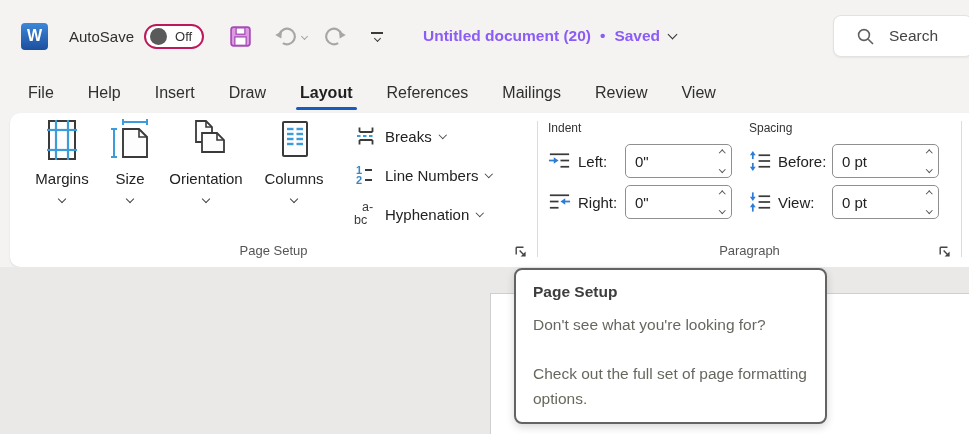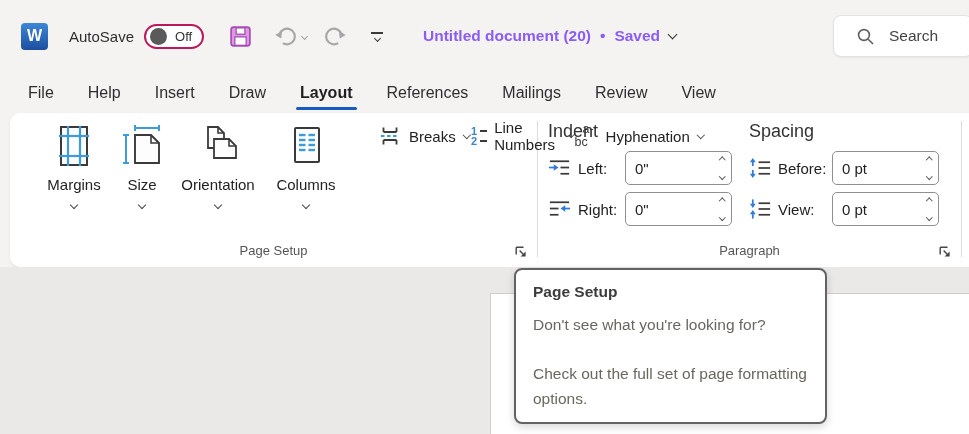--- a/index.html
+++ b/index.html
@@ -42,40 +42,40 @@
   .ribbonwrap { height:154px; background:#f4f3f1; }
   .ribbon { margin-left:10px; height:154px; background:#fff; border-radius:10px 0 0 10px;
     box-shadow:0 1px 2px rgba(0,0,0,.10); display:flex; position:relative; }
   .group { position:relative; display:flex; flex-direction:column; }
   .group-content { flex:1; display:flex; align-items:flex-start; }
   .group-label { text-align:center; font-size:13px; color:#555; padding-bottom:9px; }
   .launcher { position:absolute; right:8px; bottom:7px; width:16px; height:16px; background:none; border:none;
     cursor:pointer; display:flex; align-items:center; justify-content:center; }
   .vdivider { width:1px; background:#dcdcdc; margin:8px 0 10px; }
 
-  .bigbtns { display:flex; padding:7px 0 0 14px;margin-left:12px; }
+  .bigbtns { display:flex; padding:1px 0 0 14px; }
   .bigbtn { display:flex; flex-direction:column; align-items:center; padding-top:3px; cursor:pointer; }
   .bigbtn .lbl { font-size:15px; color:#222; margin-top:7px; }
   .bigbtn .chev { width:6px; height:6px; color:#444; margin-top:9px; }
 
-  .menu-col { display:flex; margin-left:30px; padding-top:10px; }
+  .menu-col { display:flex; flex-direction:column; margin-left:18px; padding-top:10px; }
   .menubtn { display:flex; align-items:center; height:26px; margin-bottom:13px; cursor:pointer; }
   .menubtn .lbl { font-size:15px; color:#222; margin-left:7px; margin-right:8px; }
   .menubtn .chev { width:5.5px; height:5.5px; color:#444; margin-top:-2px; }
 
   .ln-icon { width:24px; display:flex; flex-direction:column; line-height:10px; }
   .ln-row { display:flex; align-items:center; }
   .ln-num { font-size:11px; font-weight:bold; color:#3a87c2; width:8px; text-align:right; }
   .ln-dash { width:7px; height:2px; background:#3a3a3a; margin-left:3px; }
   .hyph-icon { position:relative; width:24px; height:24px; font-size:12.5px; color:#3a3a3a; line-height:11px; }
   .hyph-a { position:absolute; top:0; left:8px; }
   .hyph-bc { position:absolute; bottom:0; left:0; }
 
   .para-cols { display:flex; padding:8px 0 0 9px; }
-  .para-col .hdr { font-size:18px; color:#333; margin-bottom:9px; padding-left:1px; }
+  .para-col .hdr { font-size:12px; color:#333; margin-bottom:9px; padding-left:1px; }
   .spin-row { display:flex; align-items:center; margin-bottom:7px; }
   .spin-row .ricon { width:26px; display:flex; justify-content:flex-start; }
   .spin-label { font-size:15px; color:#222; }
   .indent .spin-label { width:52px; padding-left:5px; }
   .spacing .spin-label { width:58px; padding-left:4px; }
   .spinbox { position:relative; width:107px; height:34px; background:#fff; border:1px solid #8f8f8f;
     border-radius:5px; display:flex; align-items:center; padding-left:9px; font-size:15px; color:#222; cursor:text; }
   .spin-chevs { position:absolute; right:7px; top:6px; bottom:6px; display:flex; flex-direction:column;
     justify-content:space-between; align-items:center; }
   .spin-chevs .chev { width:4.5px; height:4.5px; color:#555; cursor:pointer; }

